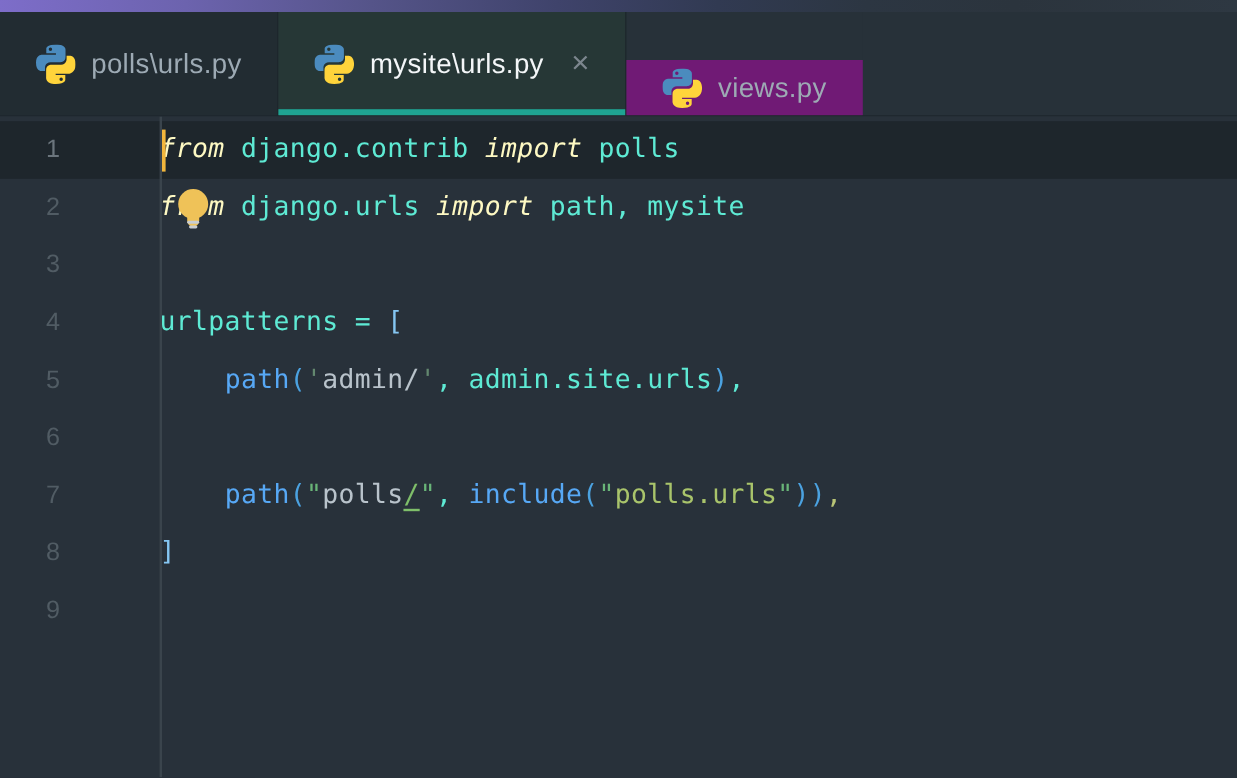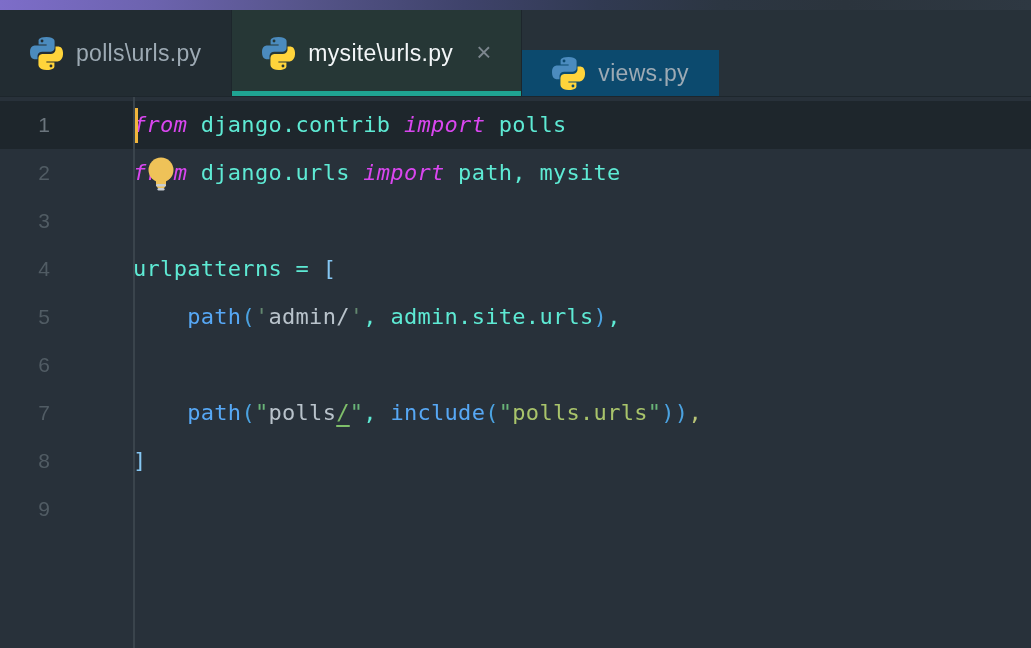--- a/index.html
+++ b/index.html
@@ -6,40 +6,40 @@
   body{width:1031px;height:648px;overflow:hidden;font-family:"Liberation Sans",sans-serif;}
   .window{width:1031px;height:648px;display:flex;flex-direction:column;}
 
   
   .accent-bar{height:10px;flex:0 0 10px;
     background:linear-gradient(90deg,#7d6dc9 0%,#6c63ae 15%,#555489 30%,#3f436b 45%,#313a52 58%,#2c3642 70%,#2b343d 82%,#2e3842 100%);}
 
   
   .tab-bar{height:86px;flex:0 0 86px;background:#273139;display:flex;align-items:stretch;border-bottom:1px solid #1d262c;}
   .tab{display:flex;align-items:center;gap:13px;padding:0 30px;position:relative;cursor:pointer;background:#222c32;border-right:1px solid #1d262c;}
-  .tab.t3{background:#0c4a6e;border-right:none;margin-top:40px;}
+  .tab.t3{background:#701a75;border-right:none;margin-top:40px;}
   .tab.active{background:#263736;}
   .tab.active .tab-underline{position:absolute;left:0;right:0;bottom:0;height:5px;background:#1fa392;}
   .tab-label{font-size:23px;letter-spacing:.3px;color:#9daab4;white-space:pre;}
   .tab.active .tab-label{color:#f3f6f8;}
   .tab-close{font-size:26px;line-height:1;color:#7c868e;margin-left:10px;margin-top:-2px;}
   .tab-rest{flex:1;background:#273139;}
   .py-icon{width:33px;height:33px;display:inline-block;flex:0 0 33px;}
 
   
   .editor{flex:1;position:relative;background:#28313a;padding-top:4px;overflow:hidden;}
   .editor::after{content:"";position:absolute;left:133px;top:0;bottom:0;width:2px;background:#3a444c;}
   .row{display:flex;height:48px;line-height:48px;}
   .row.current{background:#1e262c;}
   .gutter{width:133px;flex:0 0 133px;box-sizing:border-box;padding-right:83px;text-align:right;
     font-size:21px;color:#515c64;font-family:"Liberation Sans",sans-serif;cursor:pointer;}
   .row.current .gutter{color:#6b757d;}
   .code{flex:1;white-space:pre;font-family:"DejaVu Sans Mono","Liberation Mono",monospace;
     font-size:22px;letter-spacing:.3px;color:#bfc9d1;cursor:text;}
-  .s-kw{color:#d946ef;font-style:italic;}
+  .s-kw{color:#fef9c3;font-style:italic;}
   .s-txt{color:#5eead4;}
   .s-fn{color:#57a8f5;}
   .s-par{color:#4ba2e0;}
   .s-br{color:#85c6f2;}
   .s-str{color:#69b578;}
   .s-strdim{color:#63886f;}
   .s-link{color:#b9c3cb;text-underline-offset:5px;text-decoration-thickness:2px;}
   .s-linkg{color:#7fbf6a;text-decoration:underline;text-underline-offset:5px;text-decoration-thickness:2px;}
   .s-mod{color:#a9c46b;}
   .s-cmt{color:#6e7e88;font-style:italic;}

